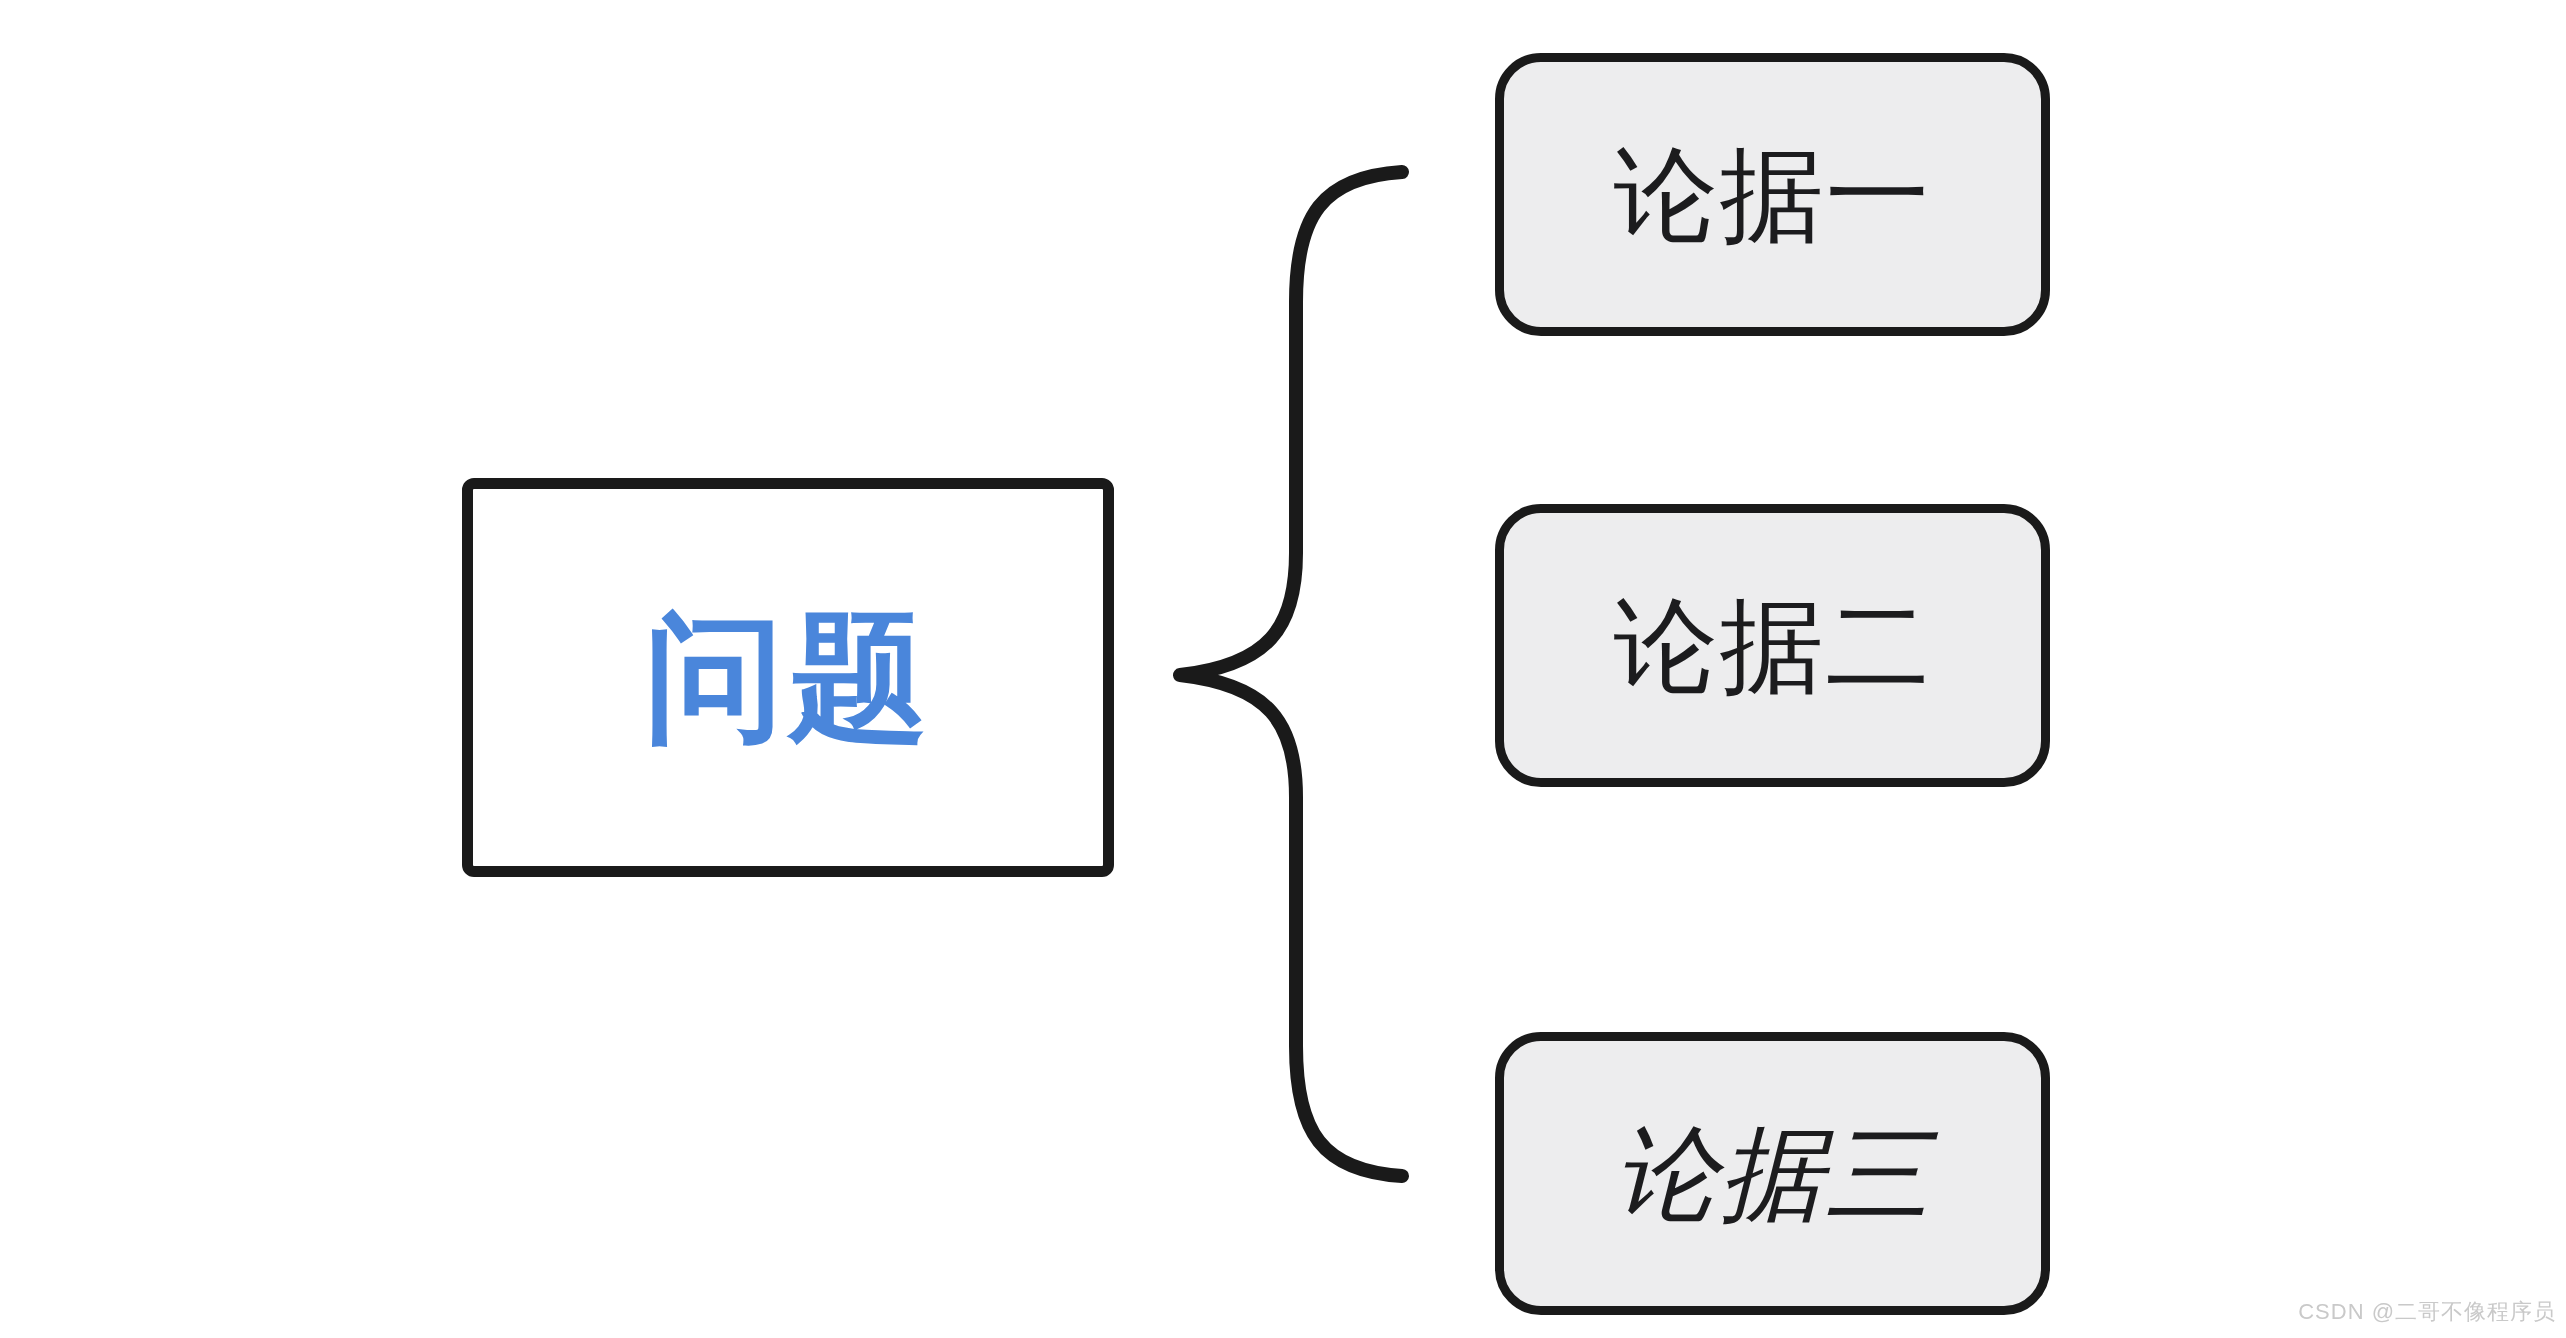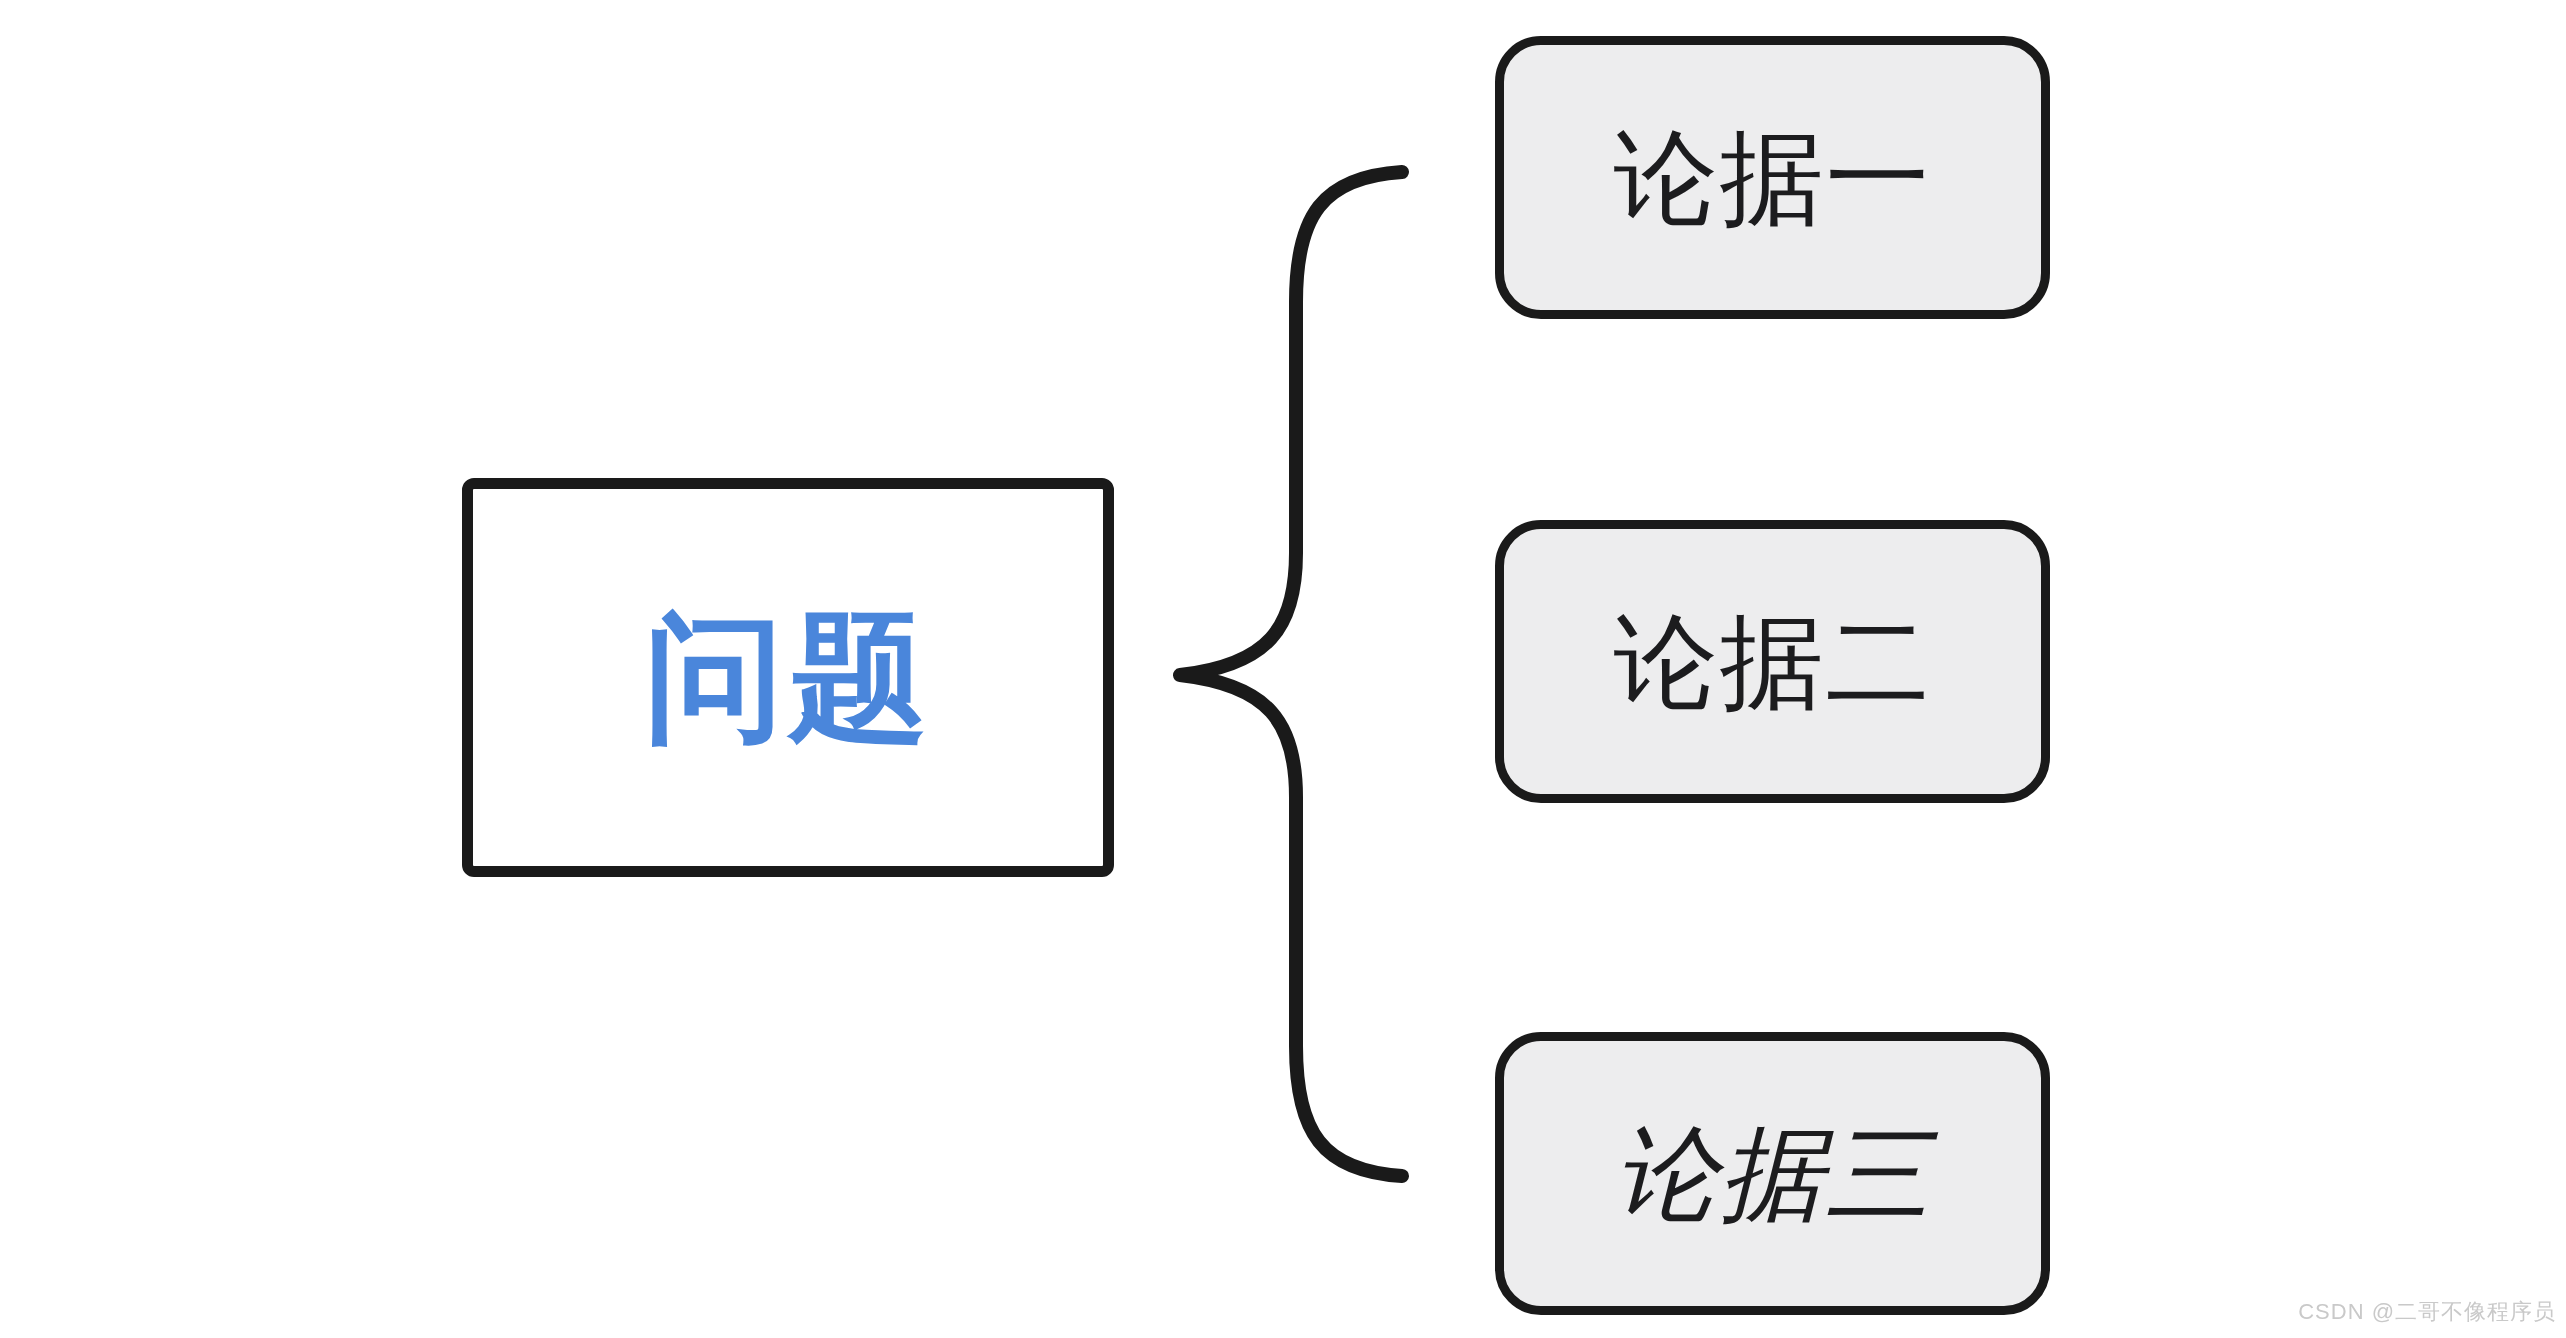--- a/index.html
+++ b/index.html
@@ -51,22 +51,22 @@
     width: 555px;
     height: 283px;
     background: var(--child-fill);
     border: 9px solid var(--node-border);
     border-radius: 46px;
     color: var(--child-text);
     font-size: 104px;
     font-weight: 400;
     letter-spacing: 2px;
   }
-  .child-node.c1 { top: 36px; }
-  .child-node.c2 { top: 520px; }
+  .child-node.c1 { top: 53px; }
+  .child-node.c2 { top: 504px; }
   .child-node.c3 { top: 1032px; font-style: italic; }
   .brace-svg {
     position: absolute;
     left: 0;
     top: 0;
     width: 2566px;
     height: 1338px;
     pointer-events: none;
   }
   .brace-svg path {

